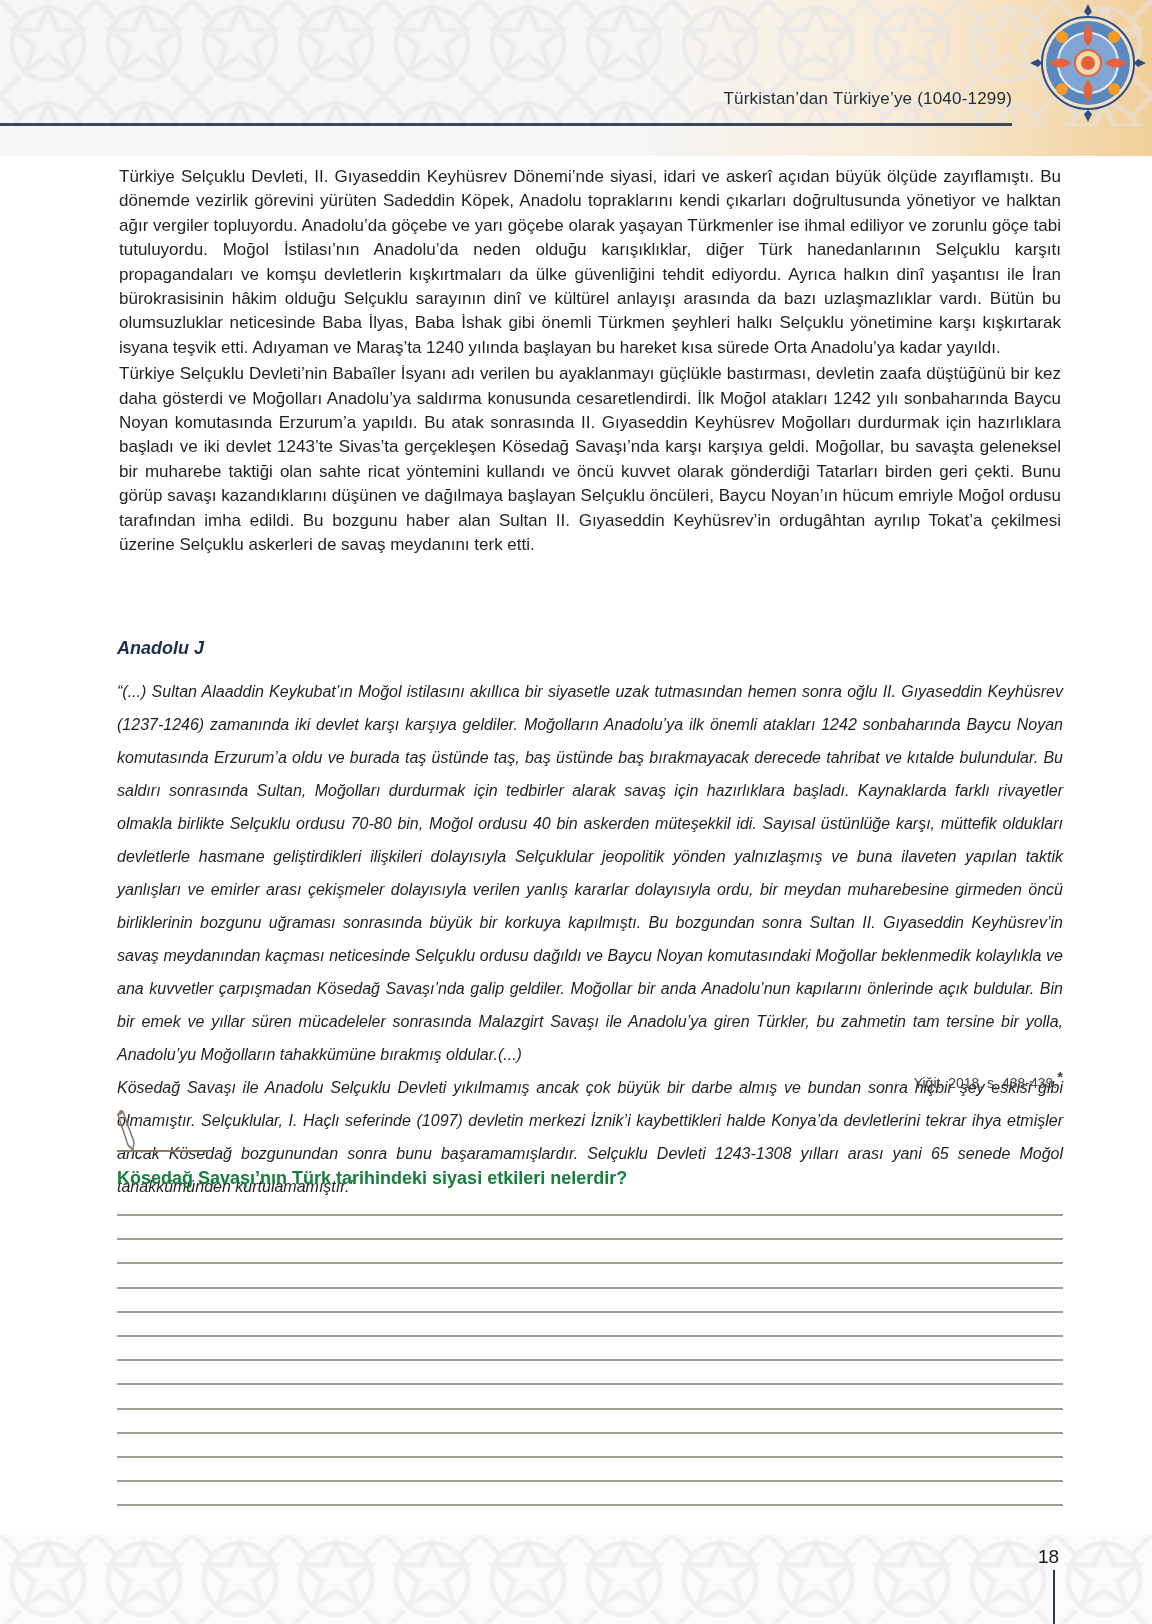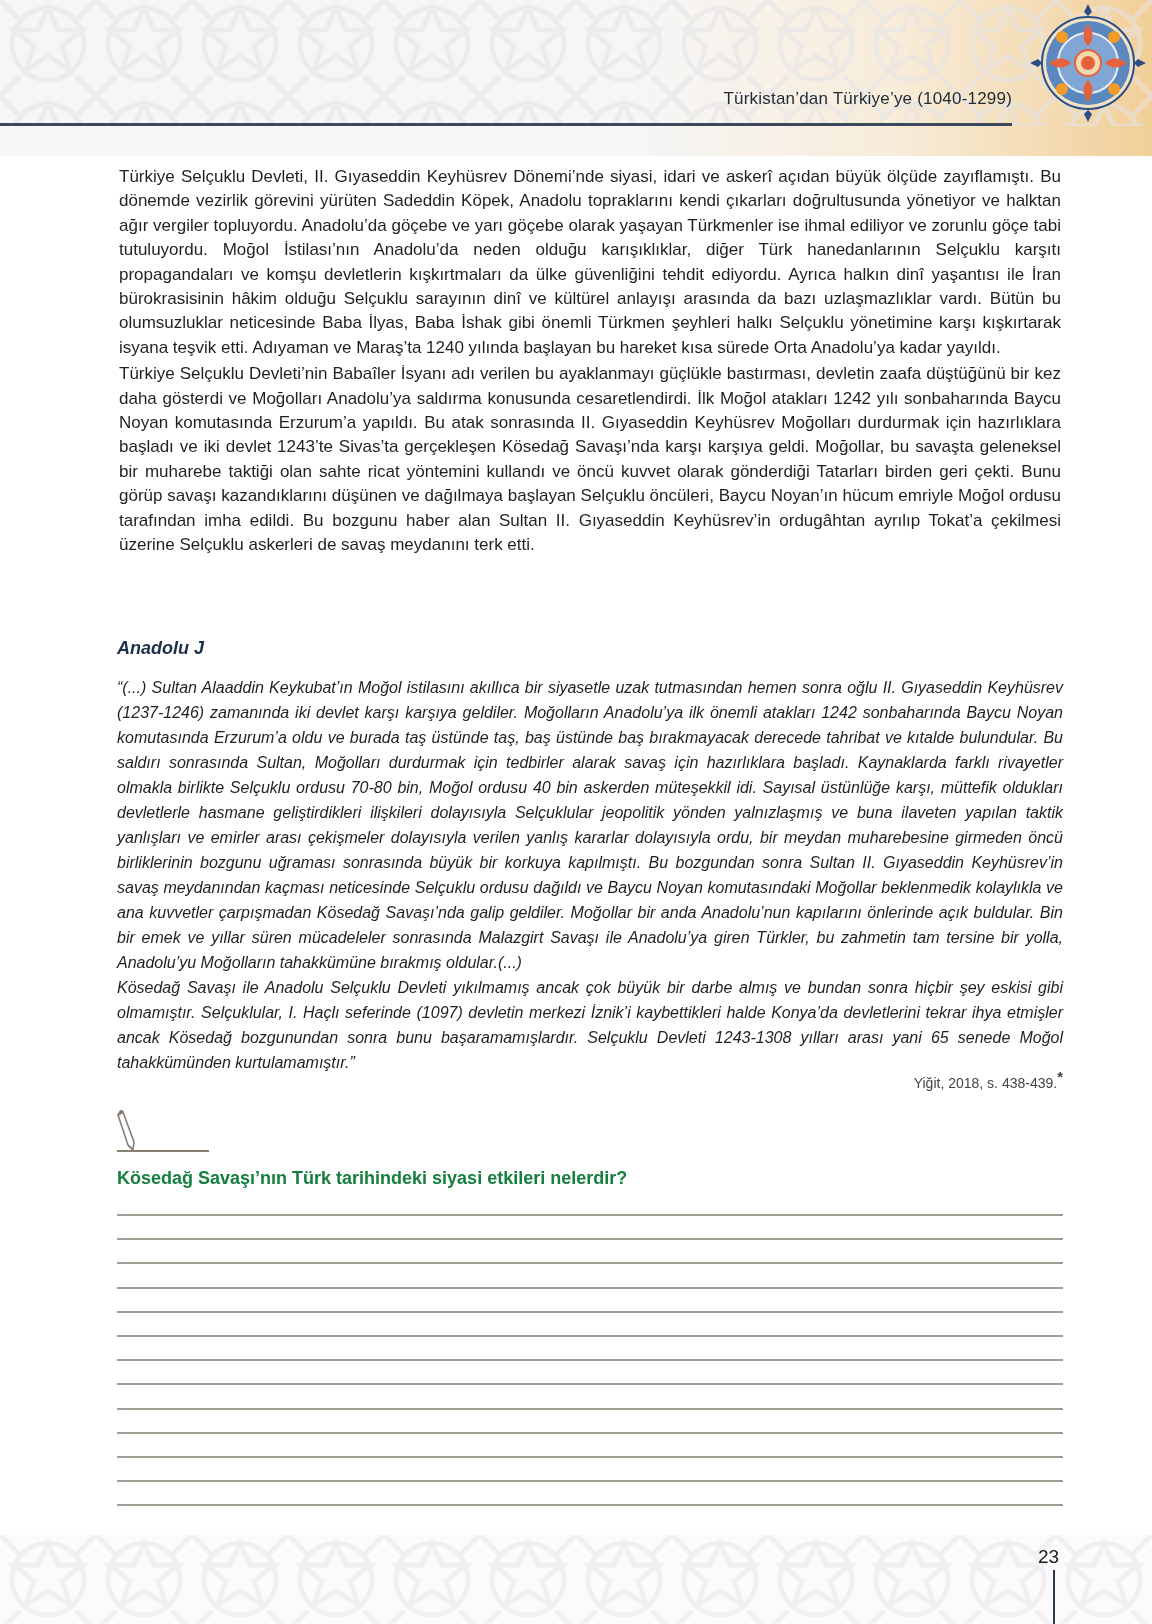--- a/index.html
+++ b/index.html
@@ -8,21 +8,21 @@
   .header { position:absolute; left:0; top:0; width:1152px; height:156px; overflow:hidden;
             background: linear-gradient(90deg, #f6f6f7 0%, #f6f6f7 55%, #f8ecd9 78%, #f1cf98 100%); }
   .header .pattern { position:absolute; inset:0; opacity:0.55; }
   .header-title { position:absolute; right:140px; top:89px; font-size:17px; letter-spacing:0.2px; color:#1e2a36; }
   .header-rule { position:absolute; left:0; top:123px; width:1012px; height:3px; background:#3a4a5c; }
   .medallion { position:absolute; left:1028px; top:2px; width:120px; height:122px; }
   .content { position:absolute; left:117px; top:163px; width:946px; }
   p.body { margin:2px; font-size:17px; line-height:24.4px; text-align:justify; color:#231f20; }
   p.body + p.body { margin-top:0; }
   .kaynak-title { position:absolute; left:117px; top:638px; font-size:18px; font-weight:bold; font-style:italic; color:#1d2f4a; }
-  .quote { position:absolute; left:117px; top:675px; width:946px; font-size:16px; font-style:italic; line-height:25px; text-align:justify; color:#231f20; }
+  .quote { position:absolute; left:117px; top:675px; width:946px; font-size:16px; font-style:italic; line-height:33px; text-align:justify; color:#231f20; }
   .quote p { margin:0; }
   .citation { position:absolute; right:89px; top:1075px; font-size:14px; color:#444; }
   .citation .star { font-weight:bold; font-size:15px; vertical-align:super; line-height:0; }
   .pencil-wrap { position:absolute; left:117px; top:1110px; width:100px; height:42px; }
   .pencil-rule { position:absolute; left:117px; top:1150px; width:92px; height:2px; background:#8a7f75; }
   .question { position:absolute; left:117px; top:1168px; font-size:18px; font-weight:bold; color:#15803d; }
   .answer-lines { position:absolute; left:117px; top:1214px; width:946px; }
   .answer-line { height:24.2px; border-bottom:2px solid #a39d95; box-sizing:border-box; }
   .answer-line:first-child { height:2px; }
   .footer { position:absolute; left:0; top:1535px; width:1152px; height:89px; overflow:hidden; background:#fbfbfc; }
@@ -121,14 +121,14 @@
         <g fill="none" stroke="#ececef" stroke-width="5">
           <polygon points="48,8 58,30 82,30 62,46 70,70 48,56 26,70 34,46 14,30 38,30"></polygon>
           <circle cx="48" cy="44" r="36"></circle>
           <path d="M0,0 L20,20 M96,0 L76,20 M0,96 L20,76 M96,96 L76,76"></path>
         </g>
       </pattern>
     </defs>
     <rect width="1152" height="89" fill="url(#geo2)"></rect>
   </svg>
 </div>
-<div class="page-number">23</div>
+<div class="page-number">18</div>
 <div class="page-tick"></div>
 
 </body></html>

